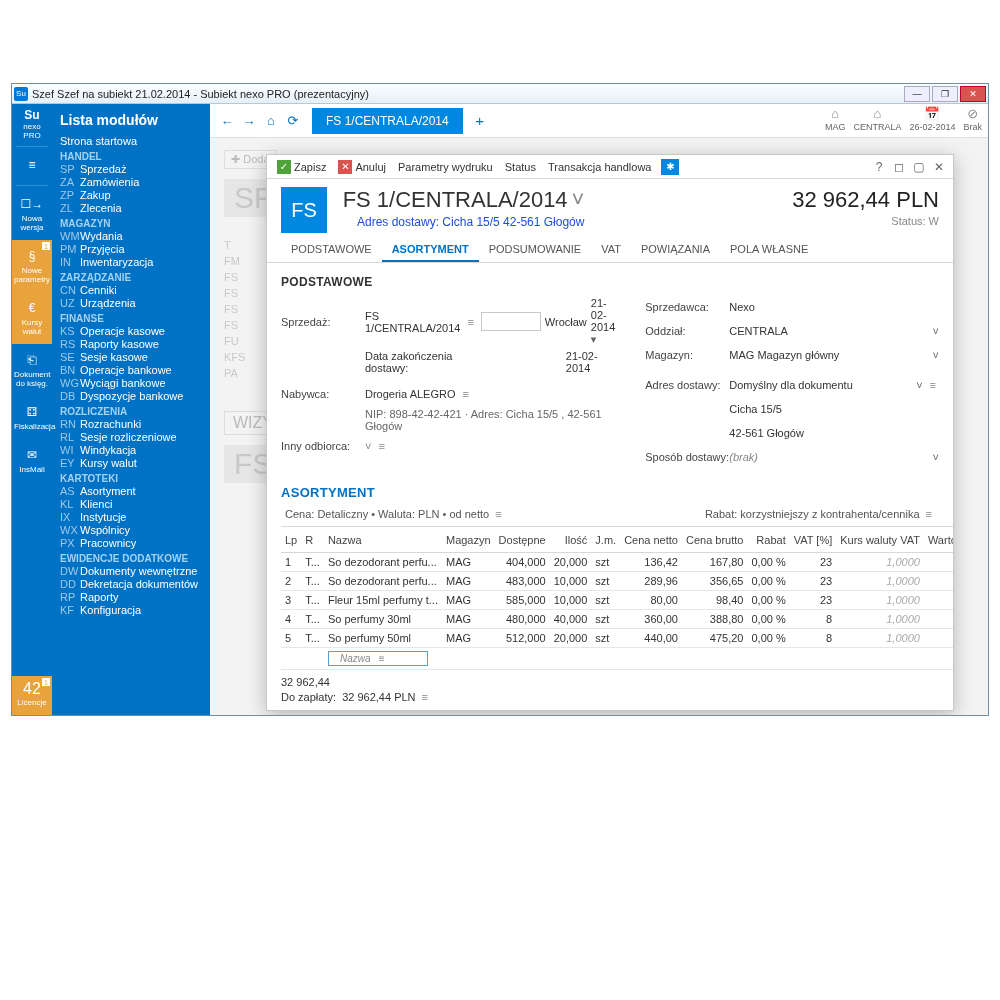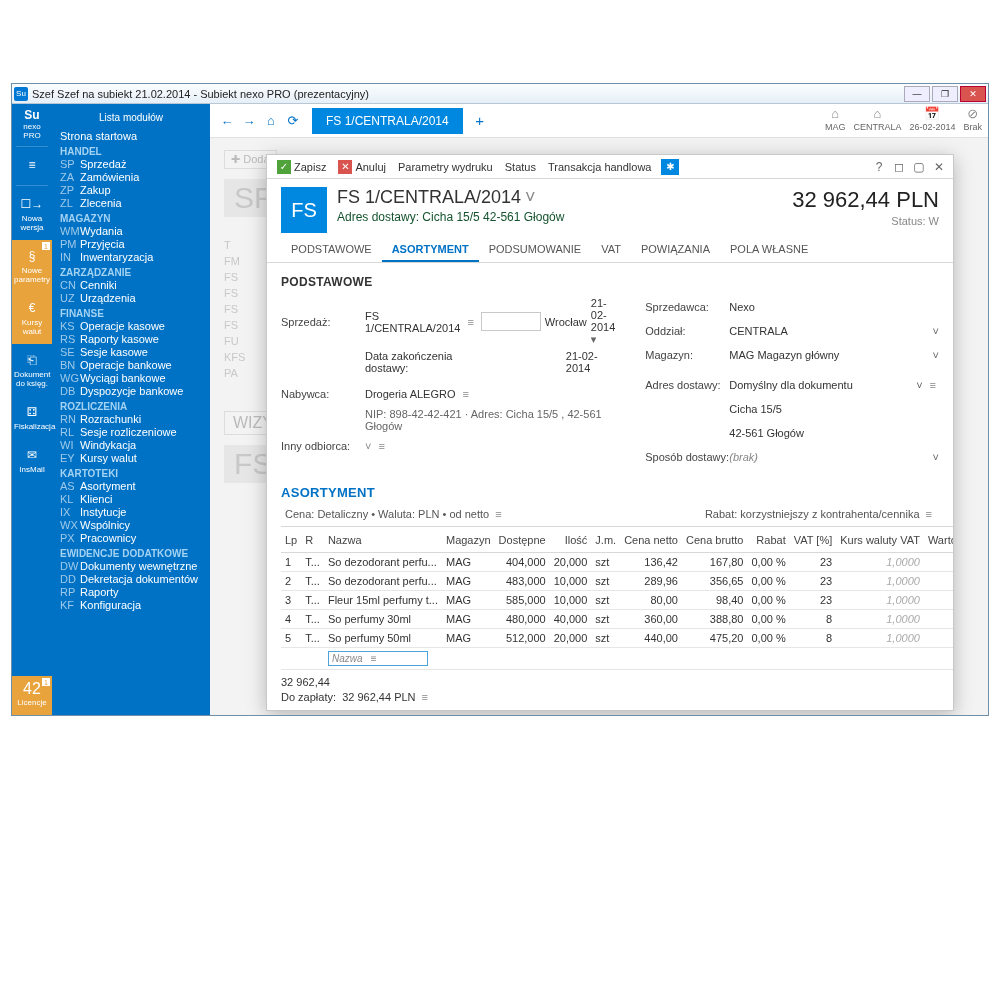--- a/index.html
+++ b/index.html
@@ -17,21 +17,21 @@
 .vstrip .logo .su { font-size: 12px; font-weight: bold; }
 .vstrip .logo .nexo { font-size: 8px; }
 .vstrip .vsep { height: 1px; background: rgba(255,255,255,0.2); margin: 2px 4px; }
 .vstrip .vbtn { padding: 8px 2px; cursor: pointer; position: relative; }
 .vstrip .vbtn.orange { background: #e8a33d; }
 .vstrip .vbtn .vi { height: 16px; display: flex; align-items: center; justify-content: center; font-size: 12px; margin-bottom: 2px; }
 .vstrip .vbtn .badge { position: absolute; top: 2px; right: 2px; width: 8px; height: 8px; background: #fff; color: #e8a33d; font-size: 7px; display: flex; align-items: center; justify-content: center; }
 .vstrip .lic { margin-top: auto; padding: 4px 0 8px; }
 .vstrip .lic .num { font-size: 16px; }
 .module-panel { width: 158px; background: #0072c6; color: #fff; overflow-y: auto; padding: 4px 0 10px; }
-.module-panel .hdr { font-size: 10px; padding: 4px 8px 6px; font-weight: 400; margin-left: 39px; }
+.module-panel .hdr { font-size: 14px; padding: 4px 8px 6px; font-weight: 700; }
 .module-panel .lnk { padding: 1px 8px; font-size: 11px; cursor: pointer; }
 .module-panel .gh { padding: 3px 8px 1px; font-size: 10px; color: #a3d2f2; font-weight: 600; }
 .module-panel .it { display: flex; padding: 0 8px 1px; font-size: 11px; cursor: pointer; }
 .module-panel .it .cd { width: 20px; color: #9fc9e8; }
 .main-area { flex: 1; position: relative; background: #f3f3f3; overflow: hidden; }
 .tab-strip { height: 34px; background: #fff; border-bottom: 1px solid #e0e0e0; display: flex; align-items: center; padding: 0 6px; }
 .tab-strip .nav-btn { width: 22px; height: 22px; display: flex; align-items: center; justify-content: center; color: #0072c6; cursor: pointer; font-size: 13px; }
 .tab-strip .tab { background: #0088e0; color: #fff; padding: 6px 14px; margin-left: 8px; font-size: 12px; }
 .tab-strip .plus { width: 22px; height: 22px; display: flex; align-items: center; justify-content: center; color: #0072c6; margin-left: 6px; font-size: 15px; cursor: pointer; }
 .top-right { position: absolute; top: 2px; right: 6px; display: flex; gap: 8px; }
@@ -46,23 +46,23 @@
 .dlg-toolbar { height: 24px; border-bottom: 1px solid #d8d8d8; display: flex; align-items: center; padding: 0 4px; font-size: 11px; }
 .dlg-toolbar .btn { display: flex; align-items: center; padding: 0 6px; height: 22px; cursor: pointer; }
 .dlg-toolbar .ci { width: 14px; height: 14px; display: inline-flex; align-items: center; justify-content: center; color: #fff; font-size: 10px; margin-right: 3px; }
 .dlg-toolbar .ci.green { background: #4fa33a; }
 .dlg-toolbar .ci.red { background: #d9534f; }
 .dlg-toolbar .gear { width: 18px; height: 16px; background: #0088e0; color: #fff; display: inline-flex; align-items: center; justify-content: center; margin-left: 4px; font-size: 10px; }
 .dlg-toolbar .spacer { flex: 1; }
 .dlg-toolbar .tbtn { width: 20px; height: 20px; display: flex; align-items: center; justify-content: center; color: #666; cursor: pointer; font-size: 12px; }
 .dlg-header { display: flex; padding: 8px 14px 4px; align-items: flex-start; }
 .dlg-header .fsbox { width: 46px; height: 46px; background: #0088e0; color: #fff; font-size: 20px; font-weight: 300; display: flex; align-items: center; justify-content: center; margin-right: 10px; }
-.dlg-header .htxt .t1 { font-size: 18px; color: #333; }
+.dlg-header .htxt .t1 { font-size: 22px; color: #333; text-align: right; }
 .dlg-header .htxt .t1 .dd { color: #888; margin-left: 4px; }
-.dlg-header .htxt .t2 { color: #14532d; font-size: 12px; margin-top: 2px; }
+.dlg-header .htxt .t2 { color: #1d4ed8; font-size: 12px; margin-top: 2px; margin-left: 20px; }
 .dlg-header .hrgt { margin-left: auto; text-align: right; }
 .dlg-header .hrgt .amt { font-size: 22px; color: #222; }
 .dlg-header .hrgt .st { color: #888; font-size: 11px; margin-top: 2px; }
 .dlg-tabs { display: flex; border-bottom: 1px solid #d8d8d8; padding: 0 14px; font-size: 11px; }
 .dlg-tabs .t { padding: 6px 10px 5px; cursor: pointer; color: #555; }
 .dlg-tabs .t.active { color: #0072c6; border-bottom: 2px solid #0072c6; font-weight: 600; }
 .dlg-content { flex: 1; overflow: auto; padding: 8px 14px; }
 .sec-title { font-weight: 600; color: #333; font-size: 12px; margin: 4px 0 8px; letter-spacing: .3px; }
 .sec-title.blue { color: #0072c6; font-size: 13px; }
 .form-grid { display: flex; gap: 30px; }
@@ -74,21 +74,21 @@
 .sel::after { content: " ▾"; color: #666; }
 .menu-ico::after { content: "≡"; color: #888; margin-left: auto; padding: 0 3px; }
 .placeholder-inp { flex: 1; border: 1px solid #4fa3d8; height: 19px; padding: 0 4px; color: #888; font-style: italic; font-size: 10px; }
 .asort-head { display: flex; justify-content: space-between; font-size: 11px; color: #555; margin: 6px 4px; }
 .asort-head span.menu-ico { display: inline; }
 .grid { width: 100%; border-collapse: collapse; font-size: 11px; }
 .grid th, .grid td { border-bottom: 1px solid #e6e6e6; padding: 3px 4px; text-align: left; white-space: nowrap; }
 .grid th { border-top: 1px solid #d8d8d8; border-bottom: 1px solid #d8d8d8; font-weight: normal; color: #444; height: 26px; }
 .grid .num { text-align: right; }
 .grid .dim { color: #aaa; font-style: italic; }
-.new-row-inp { border: 1px solid #4fa3d8; width: 100px; padding: 1px 3px; color: #888; font-style: italic; font-size: 10px; }
+.new-row-inp { border: 1px solid #4fa3d8; width: 100px; padding: 1px 11px; color: #888; font-style: italic; font-size: 10px; }
 .total-row { font-size: 11px; color: #333; margin-top: 6px; }
 .total-row .pay { margin-top: 3px; }
 </style>
 </head>
 <body>
 
 <div class="desktop-bg"></div>
 
 <div class="app-window">
   <div class="title-bar">

